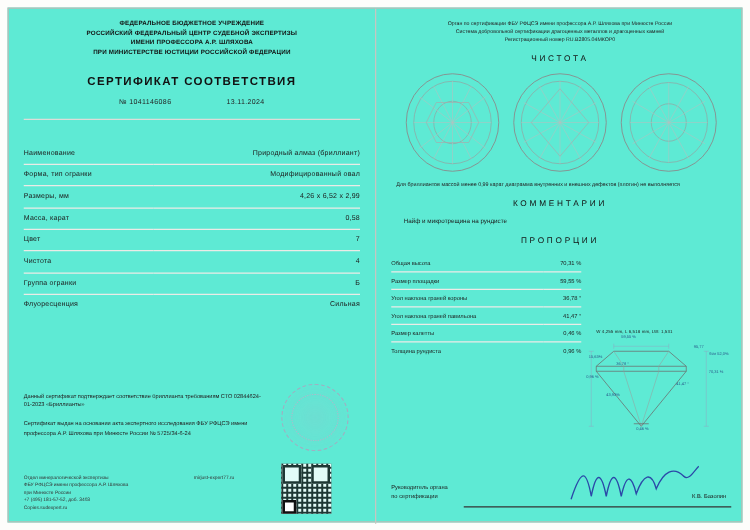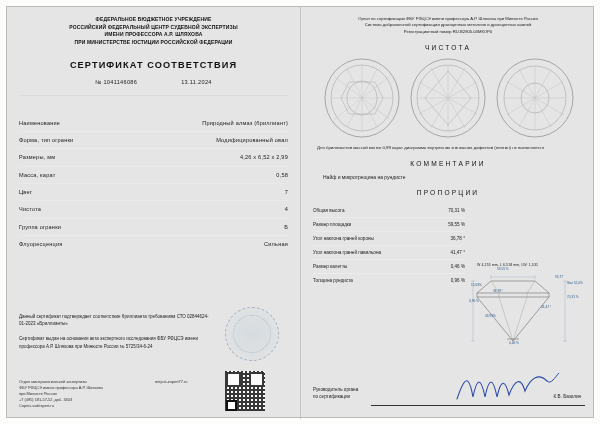--- a/index.html
+++ b/index.html
@@ -20,21 +20,21 @@
     height: 424px;
     background: #fdfdfb;
   }
   .sheet {
     position: absolute;
     left: 6px;
     top: 6px;
     width: 588px;
     height: 412px;
     border: 1px solid #bbbbb5;
-    background: #e5e5e5;
+    background: #5eead4;
     box-sizing: border-box;
   }
   .divider-v {
     position: absolute;
     left: 293px;
     top: 0;
     width: 1px;
     height: 412px;
     background: #c6c6c0;
   }

